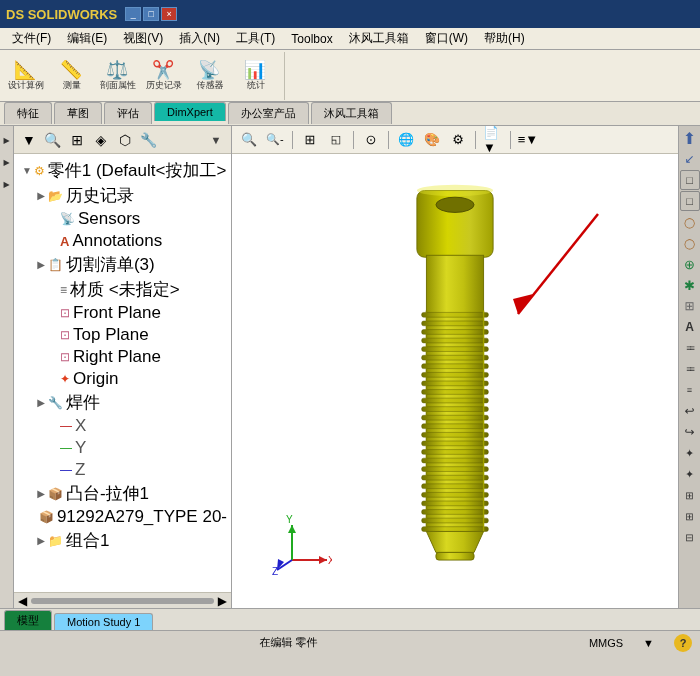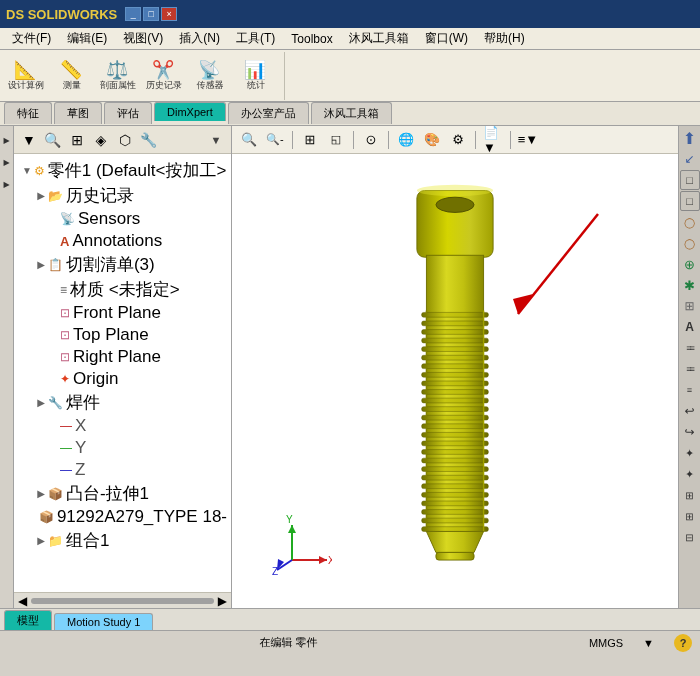--- a/index.html
+++ b/index.html
@@ -58,21 +58,21 @@
     
     .red-arrow { position: absolute; top: 60px; right: 100px; width: 120px; height: 100px; pointer-events: none; }
 
     
     .coord-indicator { position: absolute; bottom: 30px; left: 40px; }
 
     
     #statusbar { height: 24px; background: #d4d0c8; border-top: 1px solid #a0a0a0; display: flex; align-items: center; padding: 0 8px; font-size: 11px; gap: 20px; }
     #bottomtabs { height: 22px; background: #e0ddd4; border-top: 1px solid #a0a0a0; display: flex; align-items: flex-end; padding-left: 4px; }
     .btab { padding: 2px 12px; border: 1px solid #a0a0a0; border-bottom: none; background: #7dd3fc; cursor: pointer; font-size: 11px; margin-right: 2px; border-radius: 3px 3px 0 0; }
-    .btab.active { background: #14b8a6; }
+    .btab.active { background: #15803d; }
 
     
     #bolt-svg { width: 200px; height: 400px; }
 
     
     #feature-bottom { height: 16px; background: #e0ddd4; border-top: 1px solid #c0bdb0; display: flex; align-items: center; justify-content: space-between; padding: 0 4px; }
 
     
     #right-side { width: 22px; background: #c8c4bc; border-left: 1px solid #a0a0a0; display: flex; flex-direction: column; align-items: center; padding: 2px 0; gap: 1px; }
     .rs-btn { width: 20px; height: 20px; border: 1px solid transparent; display: flex; align-items: center; justify-content: center; cursor: pointer; font-size: 12px; border-radius: 2px; color: #333; }
@@ -263,21 +263,21 @@
         <span class="tree-indent" style="width:16px"></span>
         <span class="tree-expand">▶</span>
         <span class="tree-icon" style="color:#2060c0;">📦</span>
         <span class="tree-label">凸台-拉伸1</span>
       </div>
 
       <div class="tree-item">
         <span class="tree-indent" style="width:16px"></span>
         <span class="tree-expand">&nbsp;</span>
         <span class="tree-icon" style="color:#208040;">📦</span>
-        <span class="tree-label">91292A279_TYPE 18-</span>
+        <span class="tree-label">91292A279_TYPE 20-</span>
       </div>
 
       <div class="tree-item">
         <span class="tree-indent" style="width:16px"></span>
         <span class="tree-expand">▶</span>
         <span class="tree-icon" style="color:#e08020;">📁</span>
         <span class="tree-label">组合1</span>
       </div>
 
     </div>

